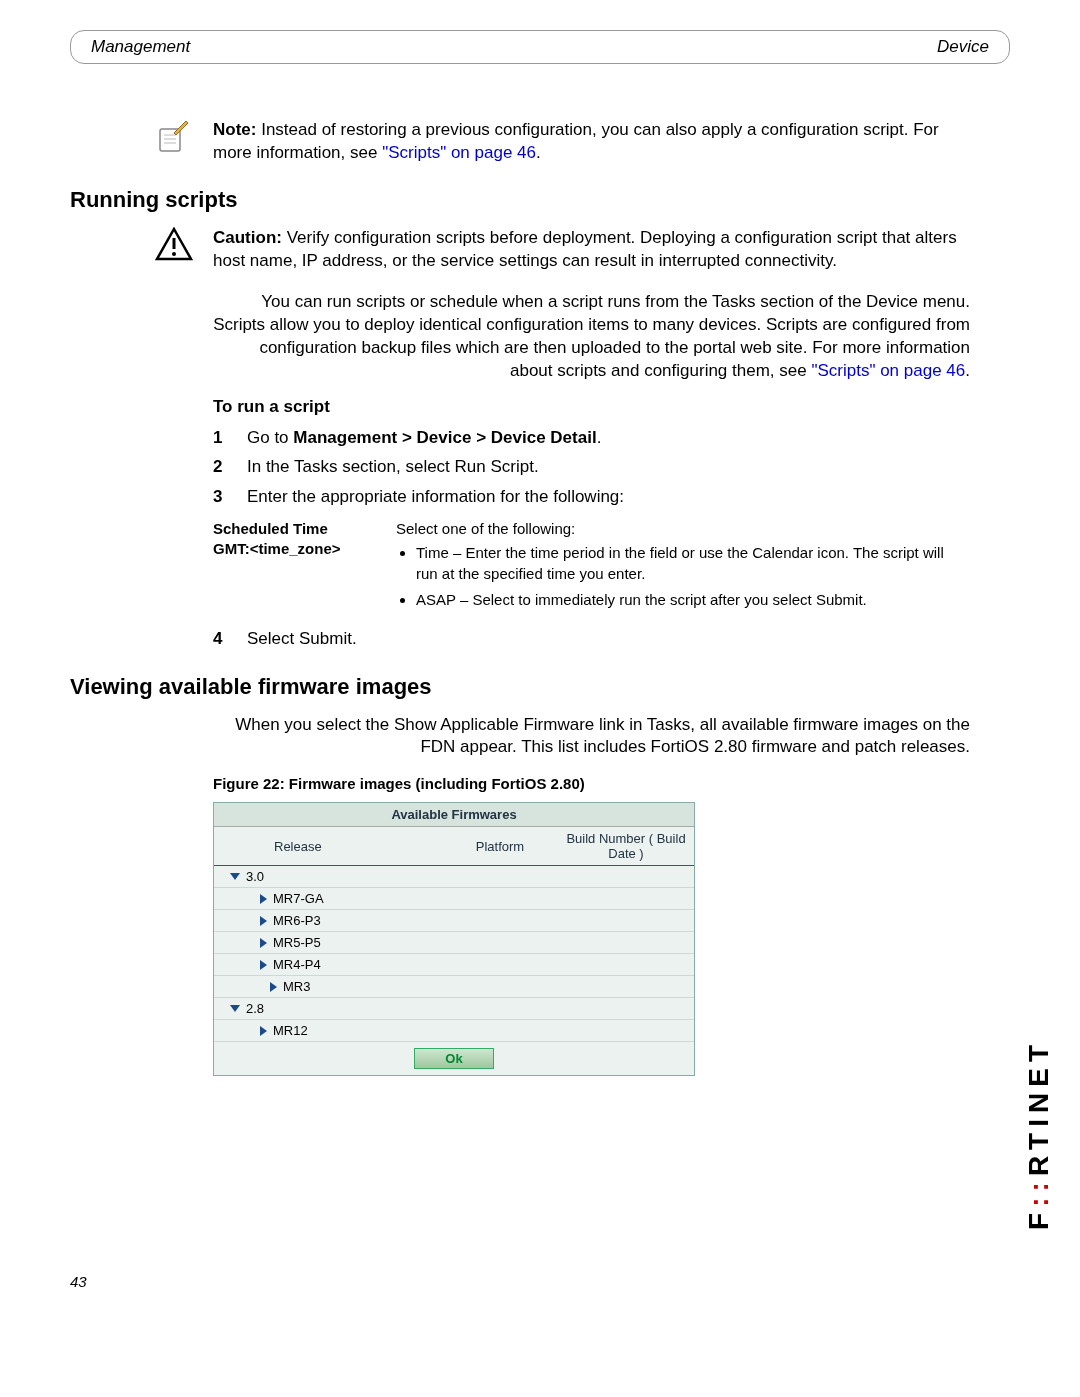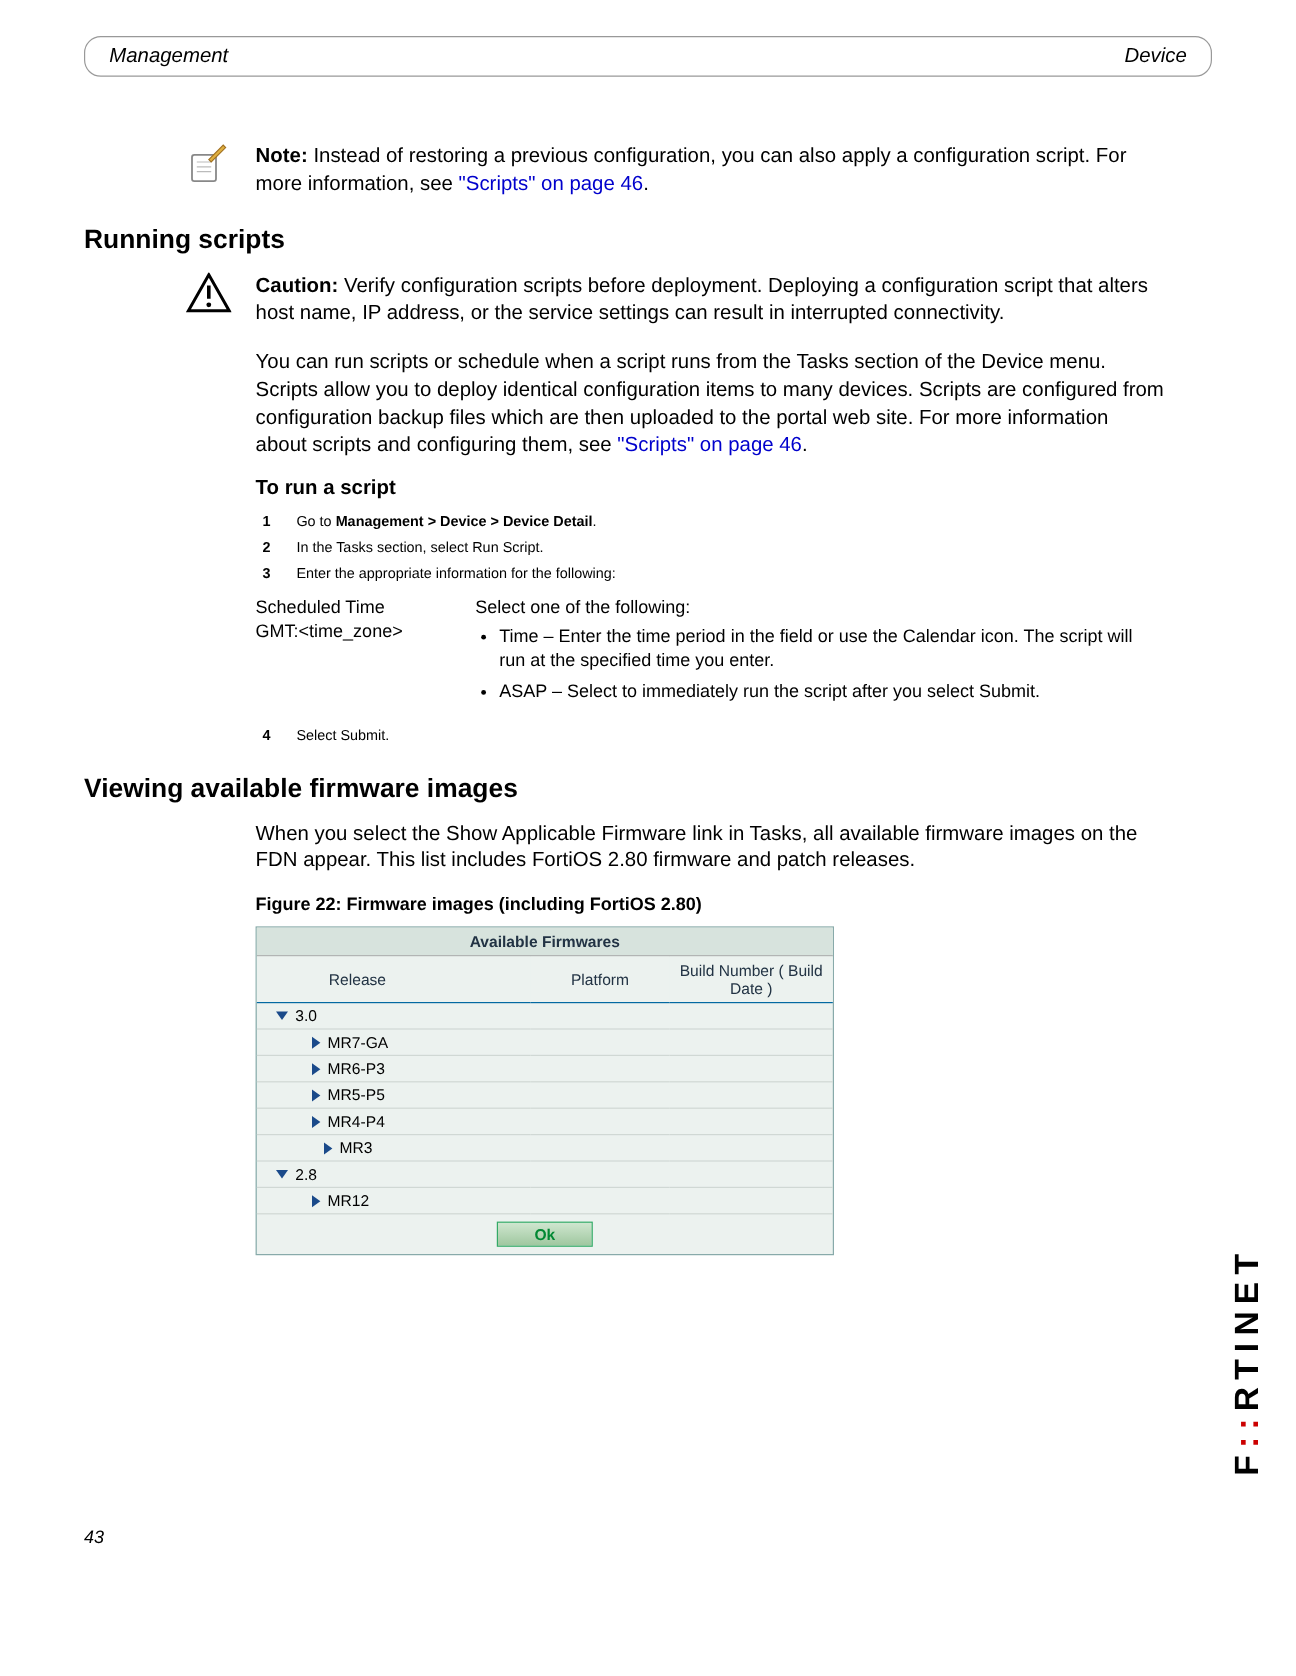--- a/index.html
+++ b/index.html
@@ -41,20 +41,21 @@
     display: flex;
     justify-content: center;
     align-items: flex-start;
   }
   .note-text, .body-text {
     font-size: 17px;
     line-height: 1.35;
   }
   .indent-text {
     margin-left: 58px;
+    text-align: right;
   }
   a.link {
     color: #0000cc;
     text-decoration: none;
   }
   h2.section {
     font-size: 22px;
     font-weight: bold;
     margin: 22px 0 14px 0;
   }
@@ -74,44 +75,43 @@
   ol.steps {
     list-style: none;
     padding: 0;
     margin: 0 0 0 58px;
     counter-reset: step;
   }
   ol.steps > li {
     counter-increment: step;
     display: flex;
     gap: 16px;
-    font-size: 12px;
+    font-size: 17px;
     line-height: 1.5;
     margin-bottom: 4px;
-    text-align: center;
   }
   ol.steps > li::before {
     content: counter(step);
     font-weight: bold;
     width: 18px;
     flex-shrink: 0;
   }
   table.field-table {
     margin: 6px 0 6px 58px;
     border-collapse: collapse;
     font-size: 15px;
     width: calc(100% - 58px);
   }
   table.field-table td {
     vertical-align: top;
     padding: 4px 8px 4px 0;
     line-height: 1.35;
   }
   table.field-table td.label {
-    font-weight: normal;
+    font-weight: bold;
     width: 175px;
     margin-top: 29px;
   }
   ul.bullets {
     margin: 4px 0 0 0;
     padding-left: 20px;
   }
   ul.bullets li {
     margin-bottom: 6px;
   }

